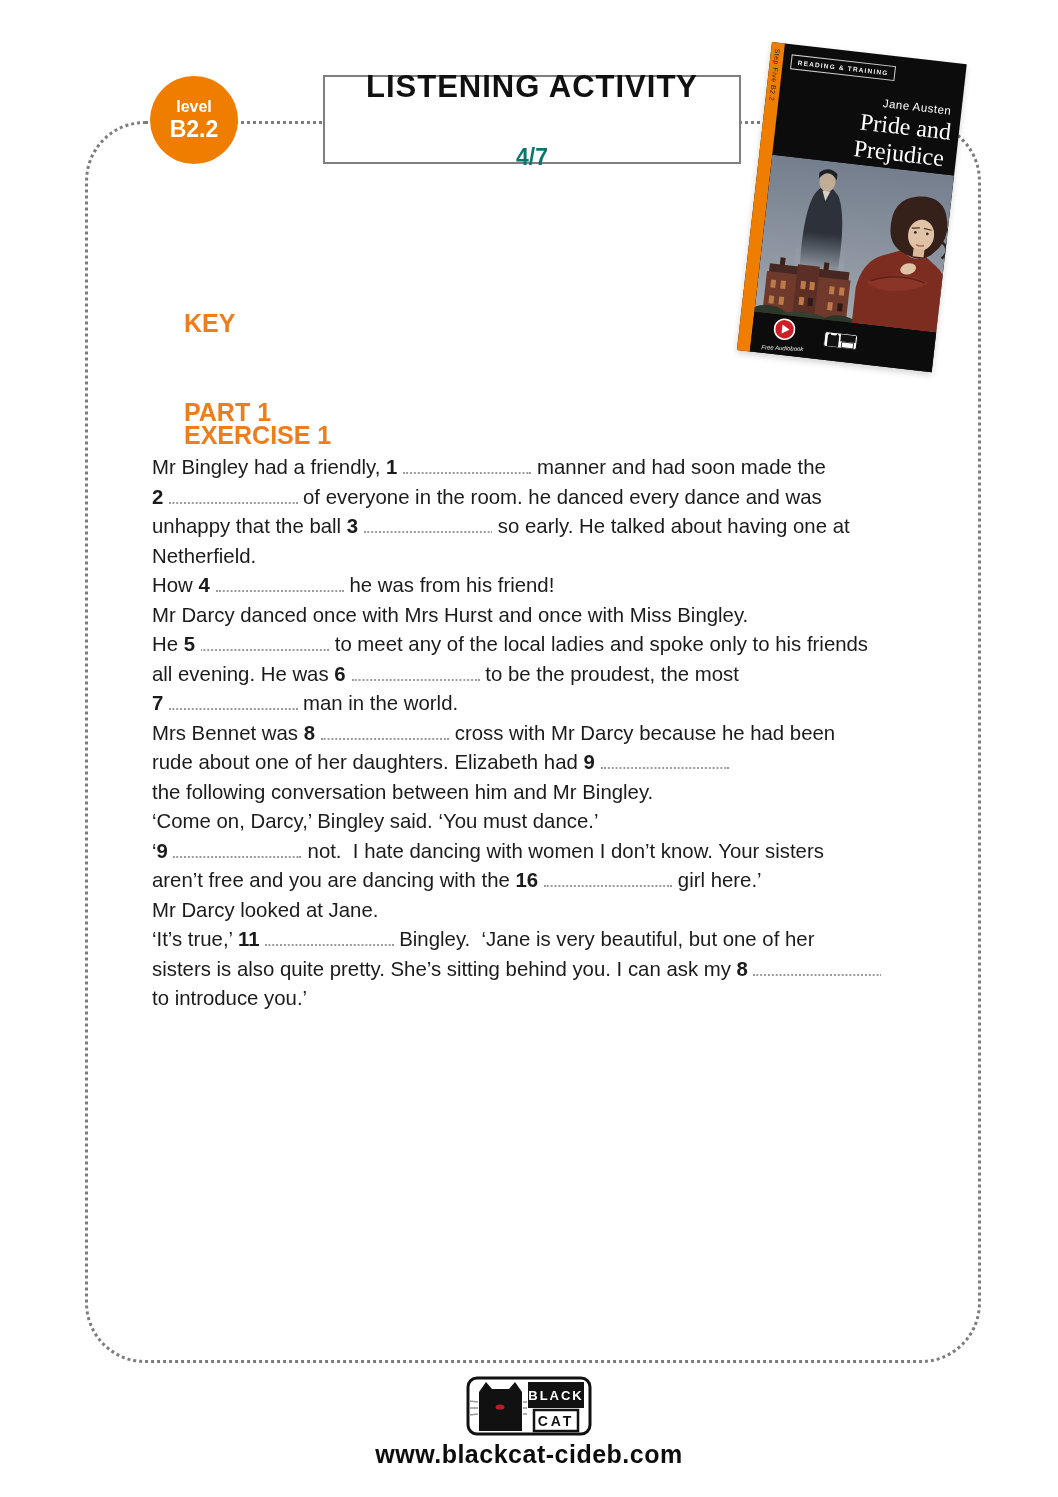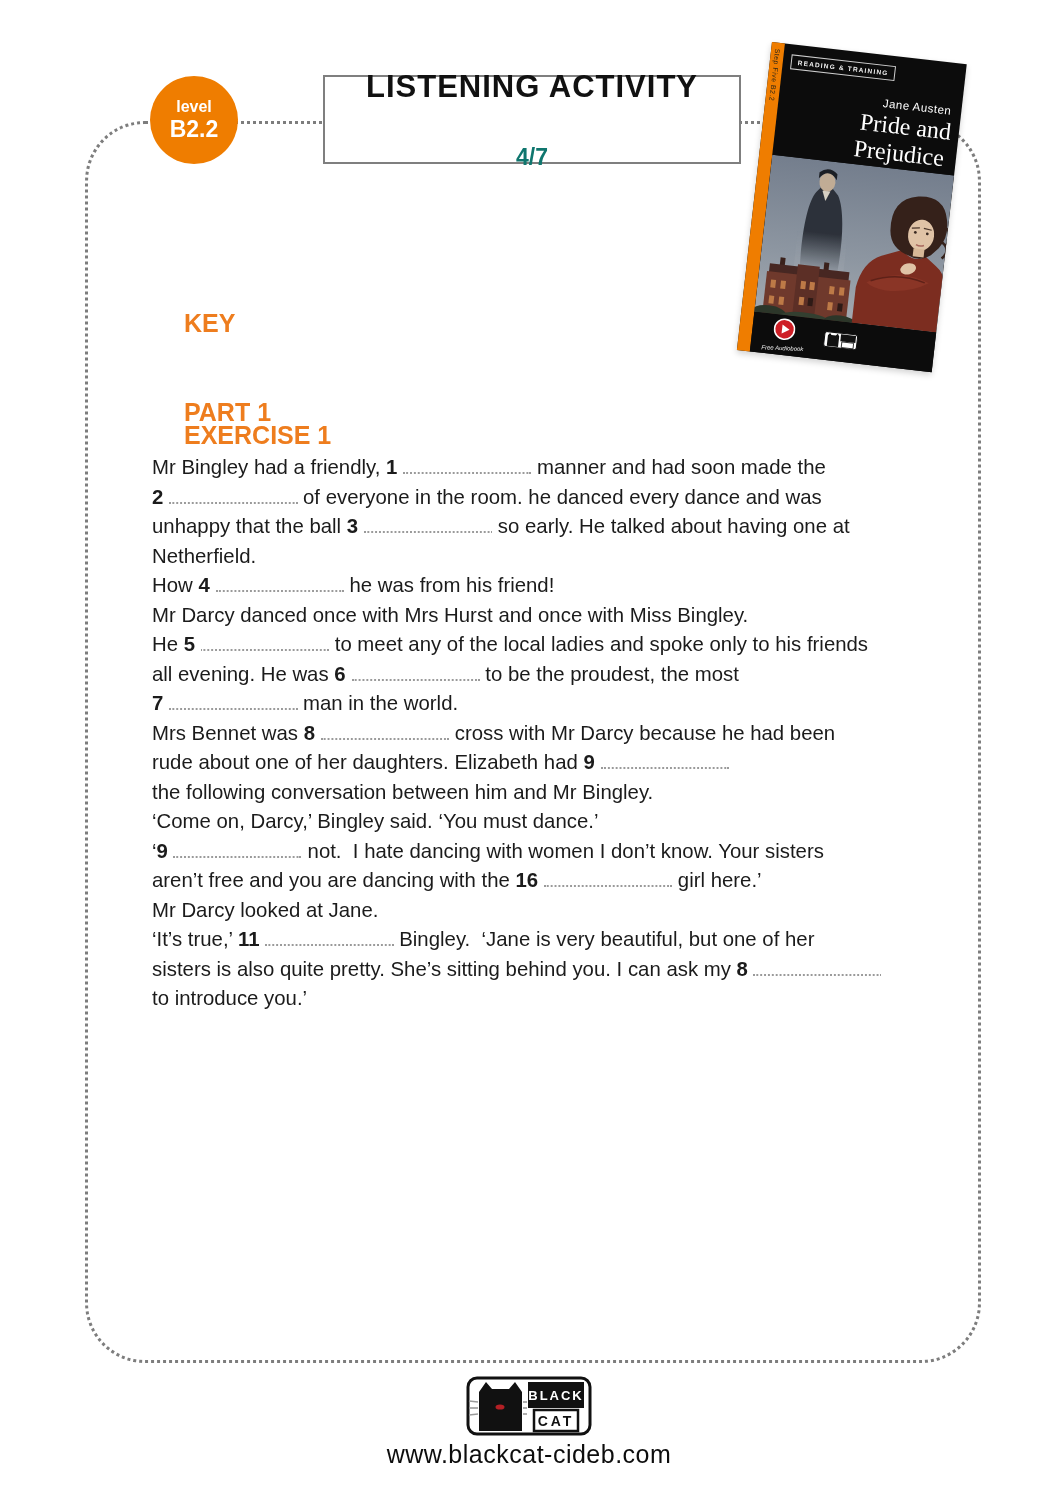--- a/index.html
+++ b/index.html
@@ -48,21 +48,21 @@
   
   .body-text{position:absolute;left:152px;top:452px;z-index:2;}
   .line{white-space:pre;font-size:21px;line-height:29.5px;height:29.5px;
         transform:scaleX(.97);transform-origin:left center;}
   .line b{font-weight:700;}
   .blank{display:inline-block;width:132px;height:13px;margin:0 6px;
          border-bottom:2px dotted #9a9a9a;vertical-align:baseline;}
   
   .footer-logo{position:absolute;left:466px;top:1376px;z-index:2;}
   .footer-url{position:absolute;left:0;top:1440px;width:100%;text-align:center;
-              font-size:25px;font-weight:400;color:#0d0d0d;letter-spacing:.5px;z-index:2;}
+              font-size:25px;font-weight:700;color:#0d0d0d;letter-spacing:.5px;z-index:2;}
 </style>
 </head>
 <body>
 
 <div class="page">
 
   <div class="frame"></div>
 
   <div class="badge">
     <span class="l1">level</span>

